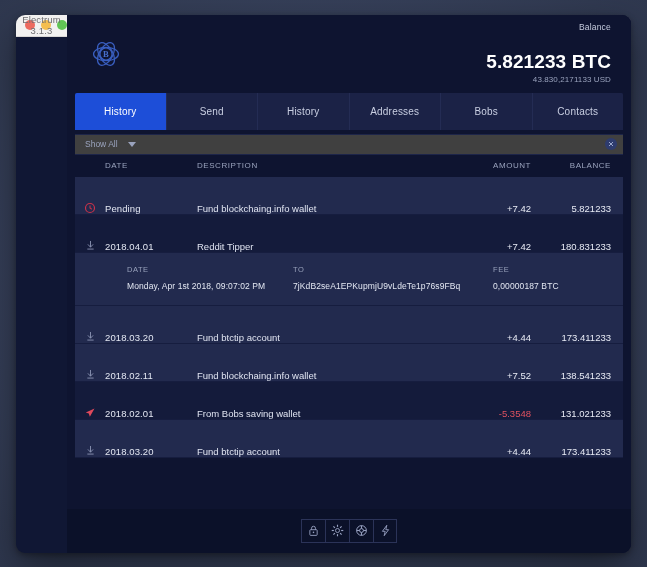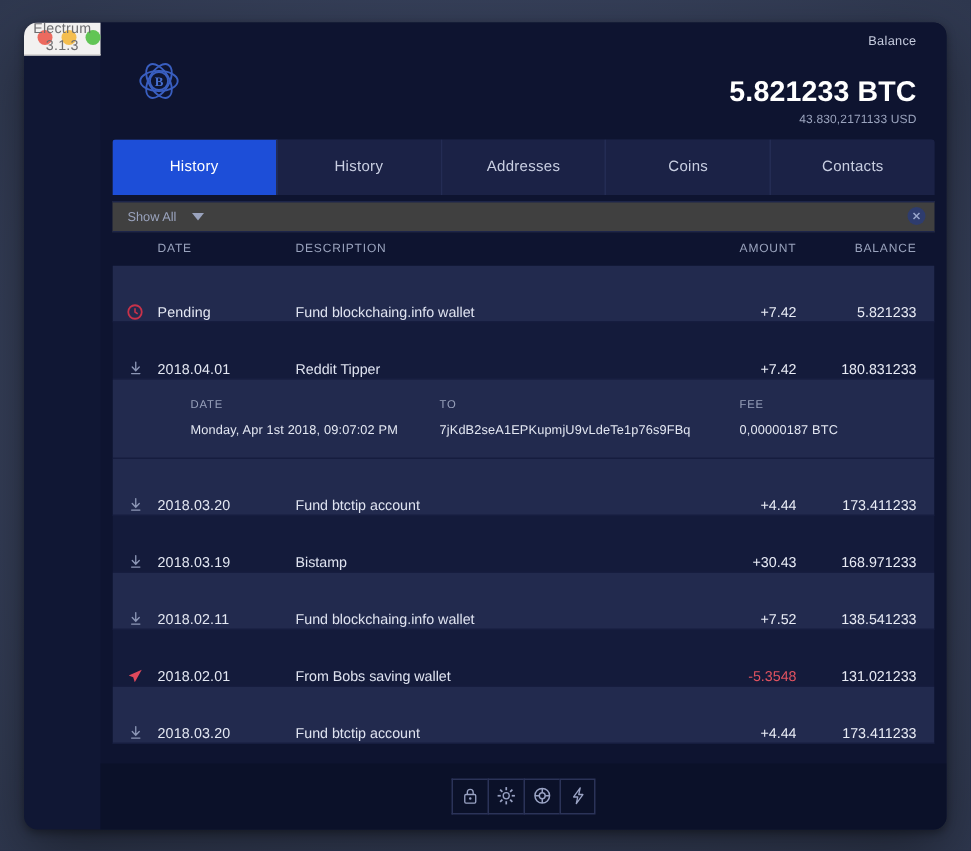--- a/index.html
+++ b/index.html
@@ -214,23 +214,24 @@
       </div>
       <div class="balance-box">
         <div class="bal-label">Balance</div>
         <div class="bal-btc">5.821233 BTC</div>
         <div class="bal-usd">43.830,2171133 USD</div>
       </div>
     </div>
 
     <div class="tabs">
         <div class="tab active">History</div>
+        <div class="tab">Send</div>
         <div class="tab">History</div>
         <div class="tab">Addresses</div>
-        <div class="tab">Coins</div>
+        <div class="tab">Bobs</div>
         <div class="tab">Contacts</div>
       </div>
 
     <div class="filterbar">
       <div class="filter-left">
         <span class="filter-label">Show All</span>
         <span class="caret"></span>
       </div>
       <div class="clear-btn">
         <svg width="8" height="8" viewBox="0 0 8 8">
@@ -288,31 +289,20 @@
         <div class="row shade-a">
           <div class="c-icon">
             <svg viewBox="0 0 16 16" width="11" height="13">
               <path d="M8 2 V10 M4.6 6.8 L8 10.4 L11.4 6.8 M4 13.2 H12" fill="none" stroke="#8d97b6" stroke-width="1.3" stroke-linecap="round"></path>
             </svg>
           </div>
           <div class="c-date">2018.03.20</div>
           <div class="c-desc">Fund btctip account</div>
           <div class="c-amt amt-pos">+4.44</div>
           <div class="c-bal bal-val">173.411233</div>
-        </div>
-        <div class="row shade-b">
-          <div class="c-icon">
-            <svg viewBox="0 0 16 16" width="11" height="13">
-              <path d="M8 2 V10 M4.6 6.8 L8 10.4 L11.4 6.8 M4 13.2 H12" fill="none" stroke="#8d97b6" stroke-width="1.3" stroke-linecap="round"></path>
-            </svg>
-          </div>
-          <div class="c-date">2018.03.19</div>
-          <div class="c-desc">Bistamp</div>
-          <div class="c-amt amt-pos">+30.43</div>
-          <div class="c-bal bal-val">168.971233</div>
         </div>
         <div class="row shade-a">
           <div class="c-icon">
             <svg viewBox="0 0 16 16" width="11" height="13">
               <path d="M8 2 V10 M4.6 6.8 L8 10.4 L11.4 6.8 M4 13.2 H12" fill="none" stroke="#8d97b6" stroke-width="1.3" stroke-linecap="round"></path>
             </svg>
           </div>
           <div class="c-date">2018.02.11</div>
           <div class="c-desc">Fund blockchaing.info wallet</div>
           <div class="c-amt amt-pos">+7.52</div>

